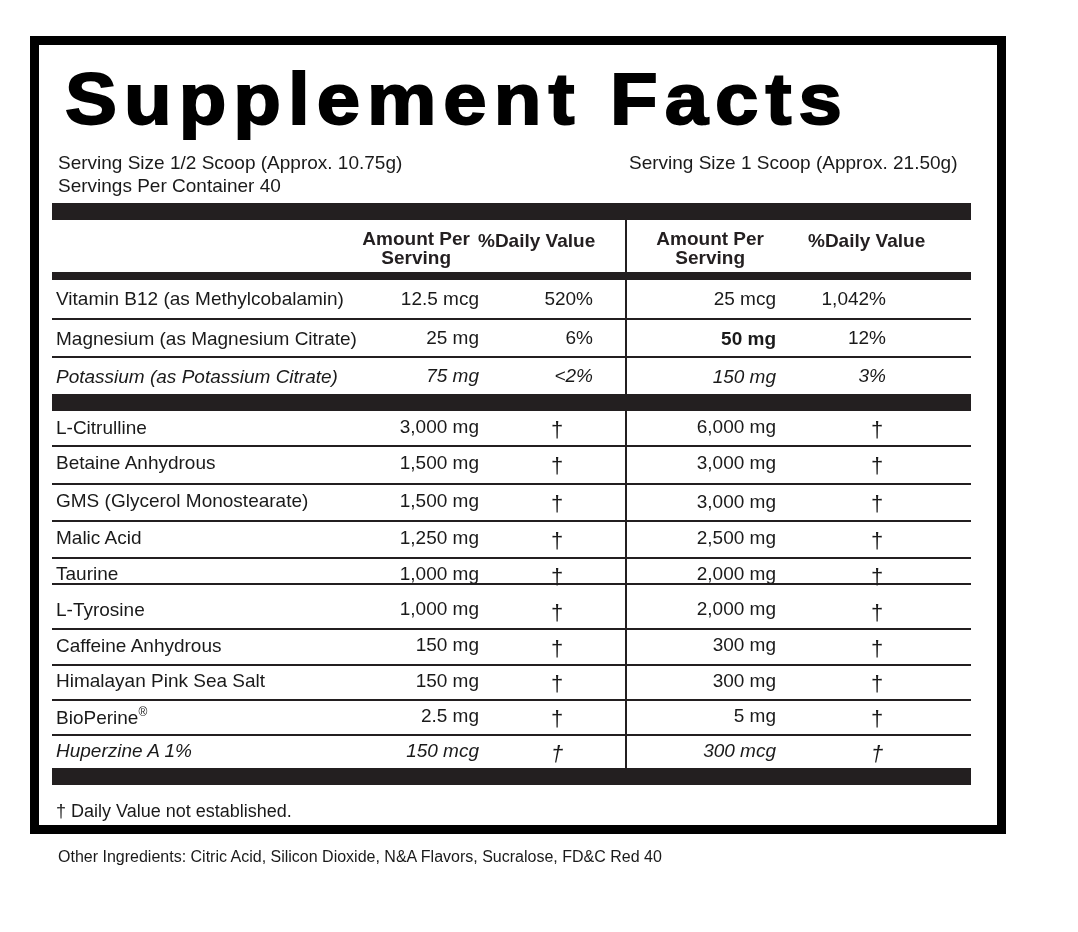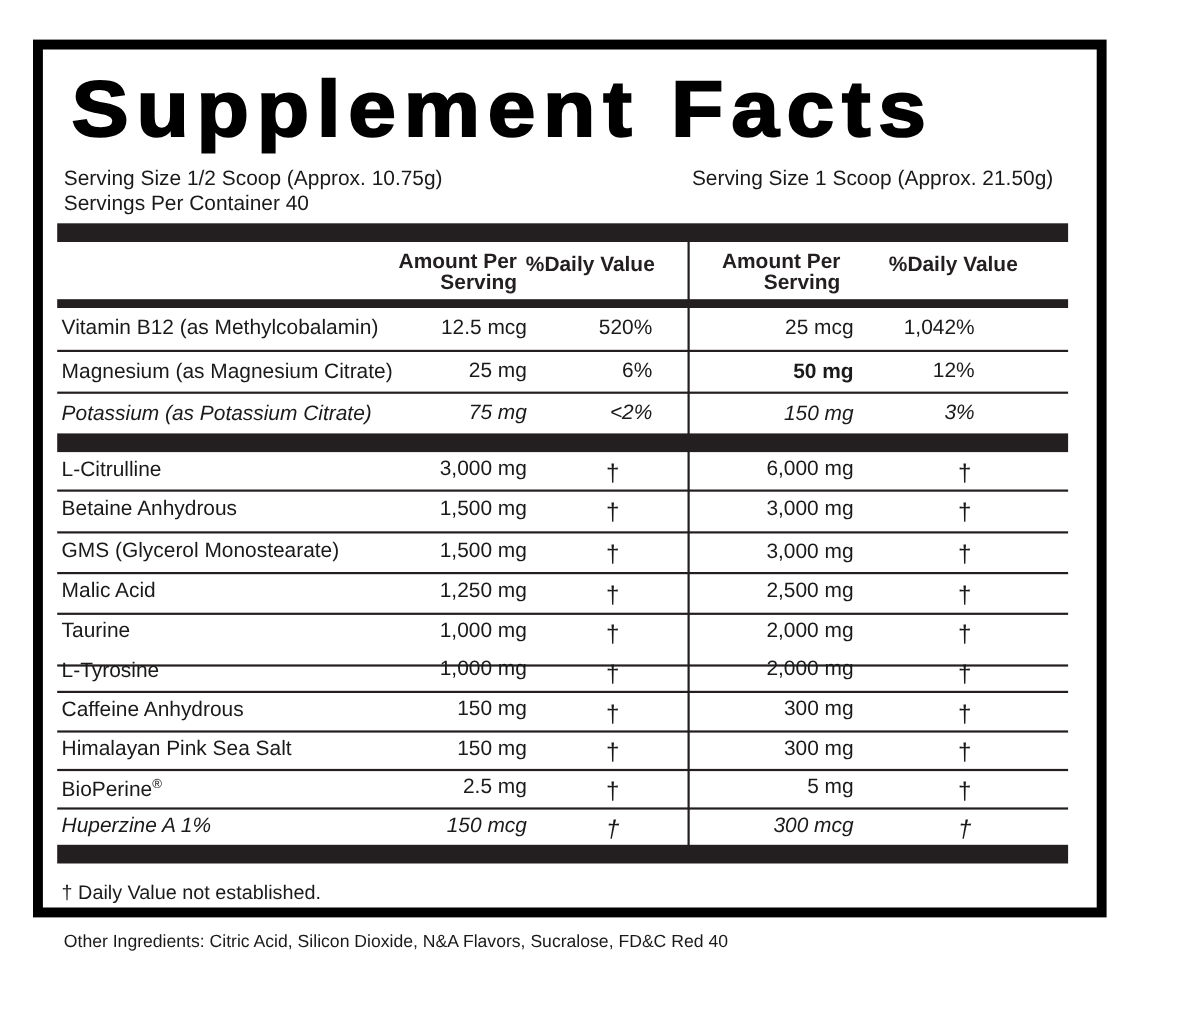--- a/index.html
+++ b/index.html
@@ -9,21 +9,21 @@
            border:9px solid #000; background:#fff; }
   .title { position:absolute; left:26px; top:18px; font-family:"Liberation Sans", sans-serif;
            font-weight:900; font-size:78px; letter-spacing:7px; line-height:1;
            color:#000; -webkit-text-stroke:2px #000; transform:scaleY(0.92); transform-origin:left top; }
   .serv { position:absolute; font-size:19px; line-height:23px; color:#1a1a1a; }
   .serv.left { left:19px; top:106px; }
   .serv.right { left:590px; top:106px; }
   .bar { position:absolute; left:13px; width:919px; background:#231f20; }
   .vline { position:absolute; left:586px; width:2px; background:#231f20; top:175px; height:556px; }
   .hdr { position:absolute; font-weight:bold; font-size:19px; line-height:19px; color:#231f20; }
-  .hdr.r { text-align:right; }
+  .hdr.r { text-align:center; }
   .row { position:absolute; left:13px; width:919px; border-bottom:2px solid #231f20; box-sizing:border-box; }
   .row.last { border-bottom:none;font-style:italic; }
   .cell { position:absolute; font-size:19px; color:#1a1a1a; white-space:nowrap; }
   .cell.name { left:4px; }
   .cell.a1 { right:492px; text-align:right; }
   .cell.d1 { left:460px; width:90px; text-align:center; }
   .cell.d1r { right:378px; text-align:right; }
   .cell.a2 { right:195px; text-align:right; }
   .cell.d2r { right:85px; text-align:right; }
   .cell.d2 { left:780px; width:90px; text-align:center; }
@@ -107,21 +107,21 @@
     <span class="cell a2" style="top:6px;">3,000 mg</span>
     <span class="cell d2 dagger" style="top:6px;">†</span>
   </div>
   <div class="row" style="top:477px;height:37px;">
     <span class="cell name" style="top:5px;">Malic Acid</span>
     <span class="cell a1" style="top:5px;">1,250 mg</span>
     <span class="cell d1 dagger" style="top:6px;">†</span>
     <span class="cell a2" style="top:5px;">2,500 mg</span>
     <span class="cell d2 dagger" style="top:6px;">†</span>
   </div>
-  <div class="row" style="top:514px;height:47px;">
+  <div class="row" style="top:514px;height:26px;">
     <span class="cell name" style="top:4px;">Taurine</span>
     <span class="cell a1" style="top:4px;">1,000 mg</span>
     <span class="cell d1 dagger" style="top:5px;">†</span>
     <span class="cell a2" style="top:4px;">2,000 mg</span>
     <span class="cell d2 dagger" style="top:5px;">†</span>
   </div>
   <div class="row" style="top:549px;height:36px;">
     <span class="cell name" style="top:5px;">L-Tyrosine</span>
     <span class="cell a1" style="top:4px;">1,000 mg</span>
     <span class="cell d1 dagger" style="top:6px;">†</span>

